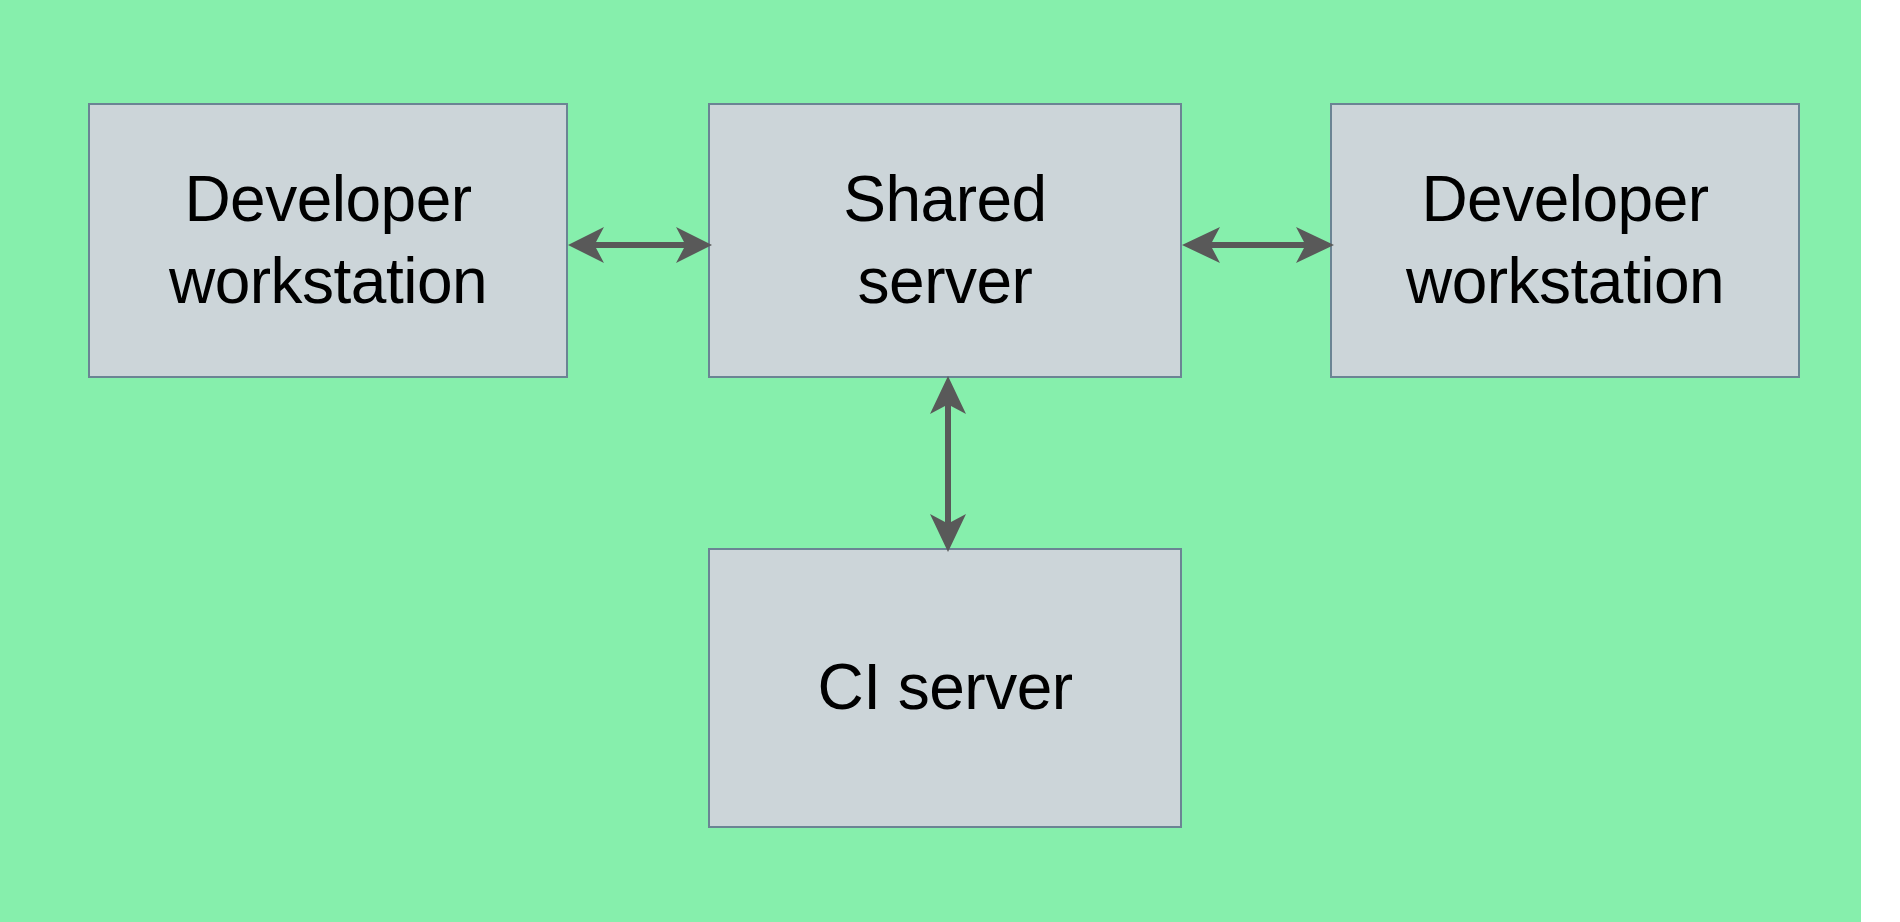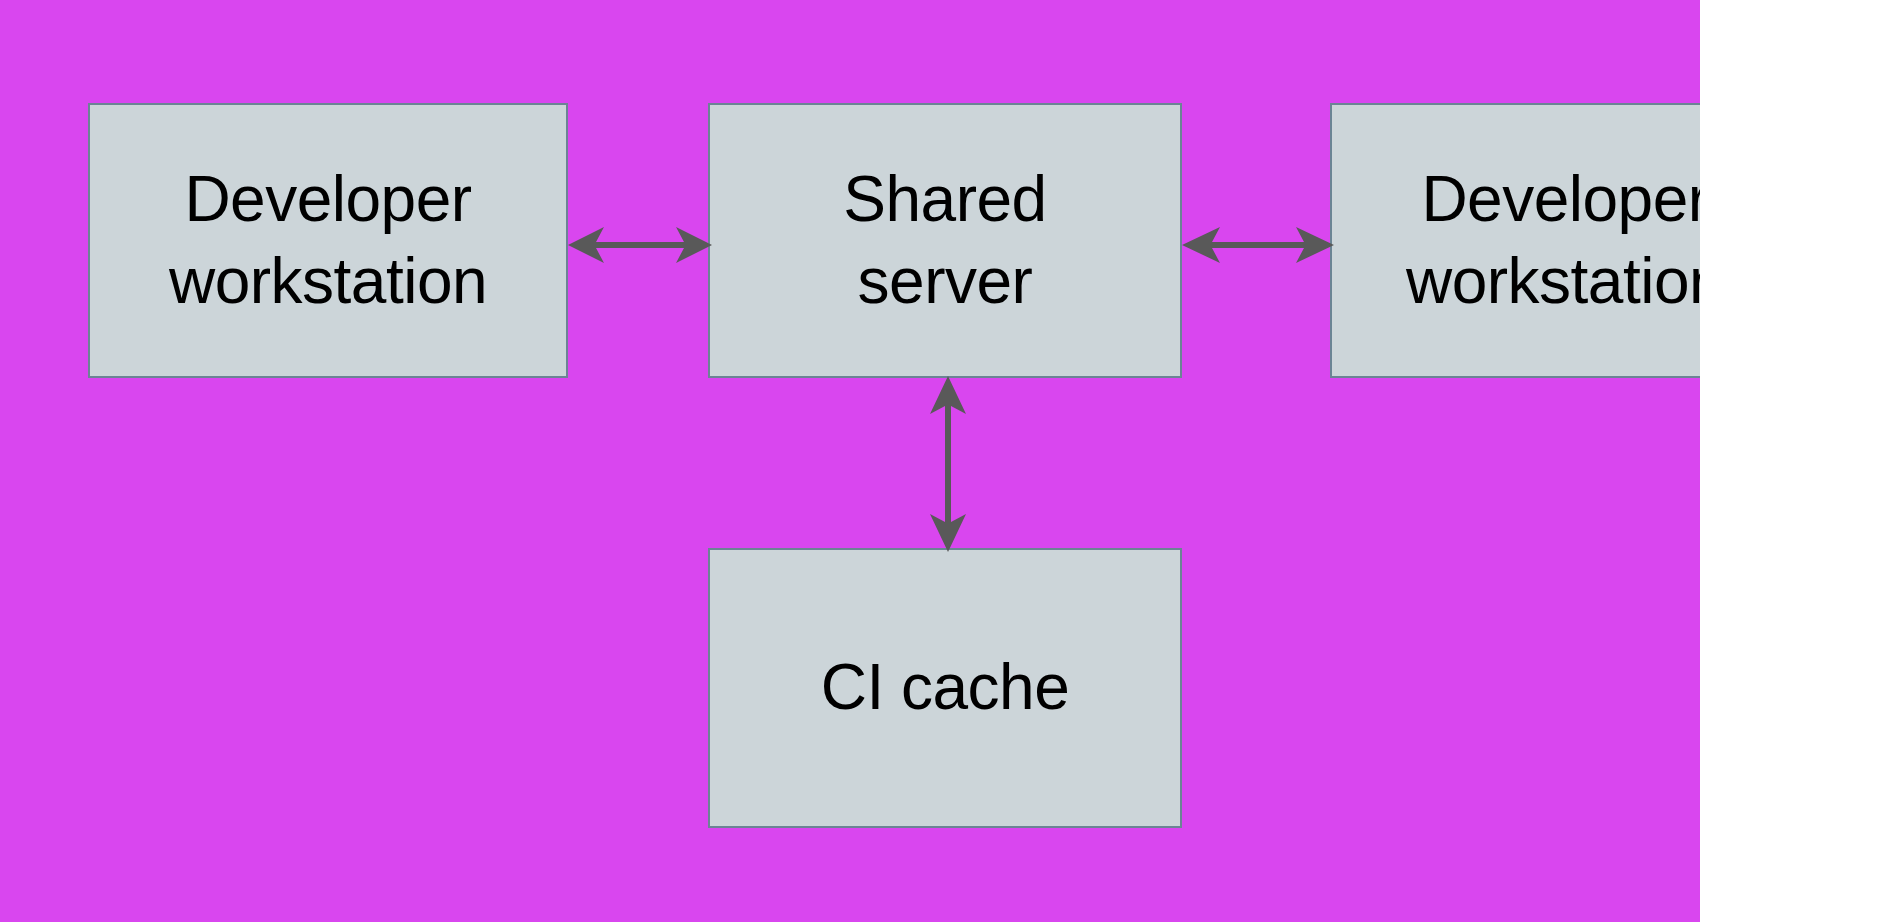--- a/index.html
+++ b/index.html
@@ -6,23 +6,23 @@
   html, body {
     margin: 0;
     padding: 0;
     background: #ffffff;
   }
   body {
     font-family: "Liberation Sans", sans-serif;
   }
   #canvas {
     position: relative;
-    width: 1700px;
+    width: 1861px;
     height: 922px;
-    background: #d946ef;
+    background: #86efac;
     overflow: hidden;
   }
   .node {
     position: absolute;
     box-sizing: border-box;
     background: #ccd5d9;
     border: 2px solid #6b8494;
     display: flex;
     align-items: center;
     justify-content: center;
@@ -65,21 +65,21 @@
     <span class="node-label">Shared
 server</span>
   </div>
 
   <div class="node node-dev-right">
     <span class="node-label">Developer
 workstation</span>
   </div>
 
   <div class="node node-ci">
-    <span class="node-label">CI cache</span>
+    <span class="node-label">CI server</span>
   </div>
 
   <svg class="connector conn-left" viewBox="0 0 160 80">
     <g fill="#595959" stroke="none">
       <path d="M8,40 L44,22 L36,37 L124,37 L116,22 L152,40 L116,58 L124,43 L36,43 L44,58 Z"></path>
     </g>
   </svg>
 
   <svg class="connector conn-right" viewBox="0 0 168 80">
     <g fill="#595959" stroke="none">

